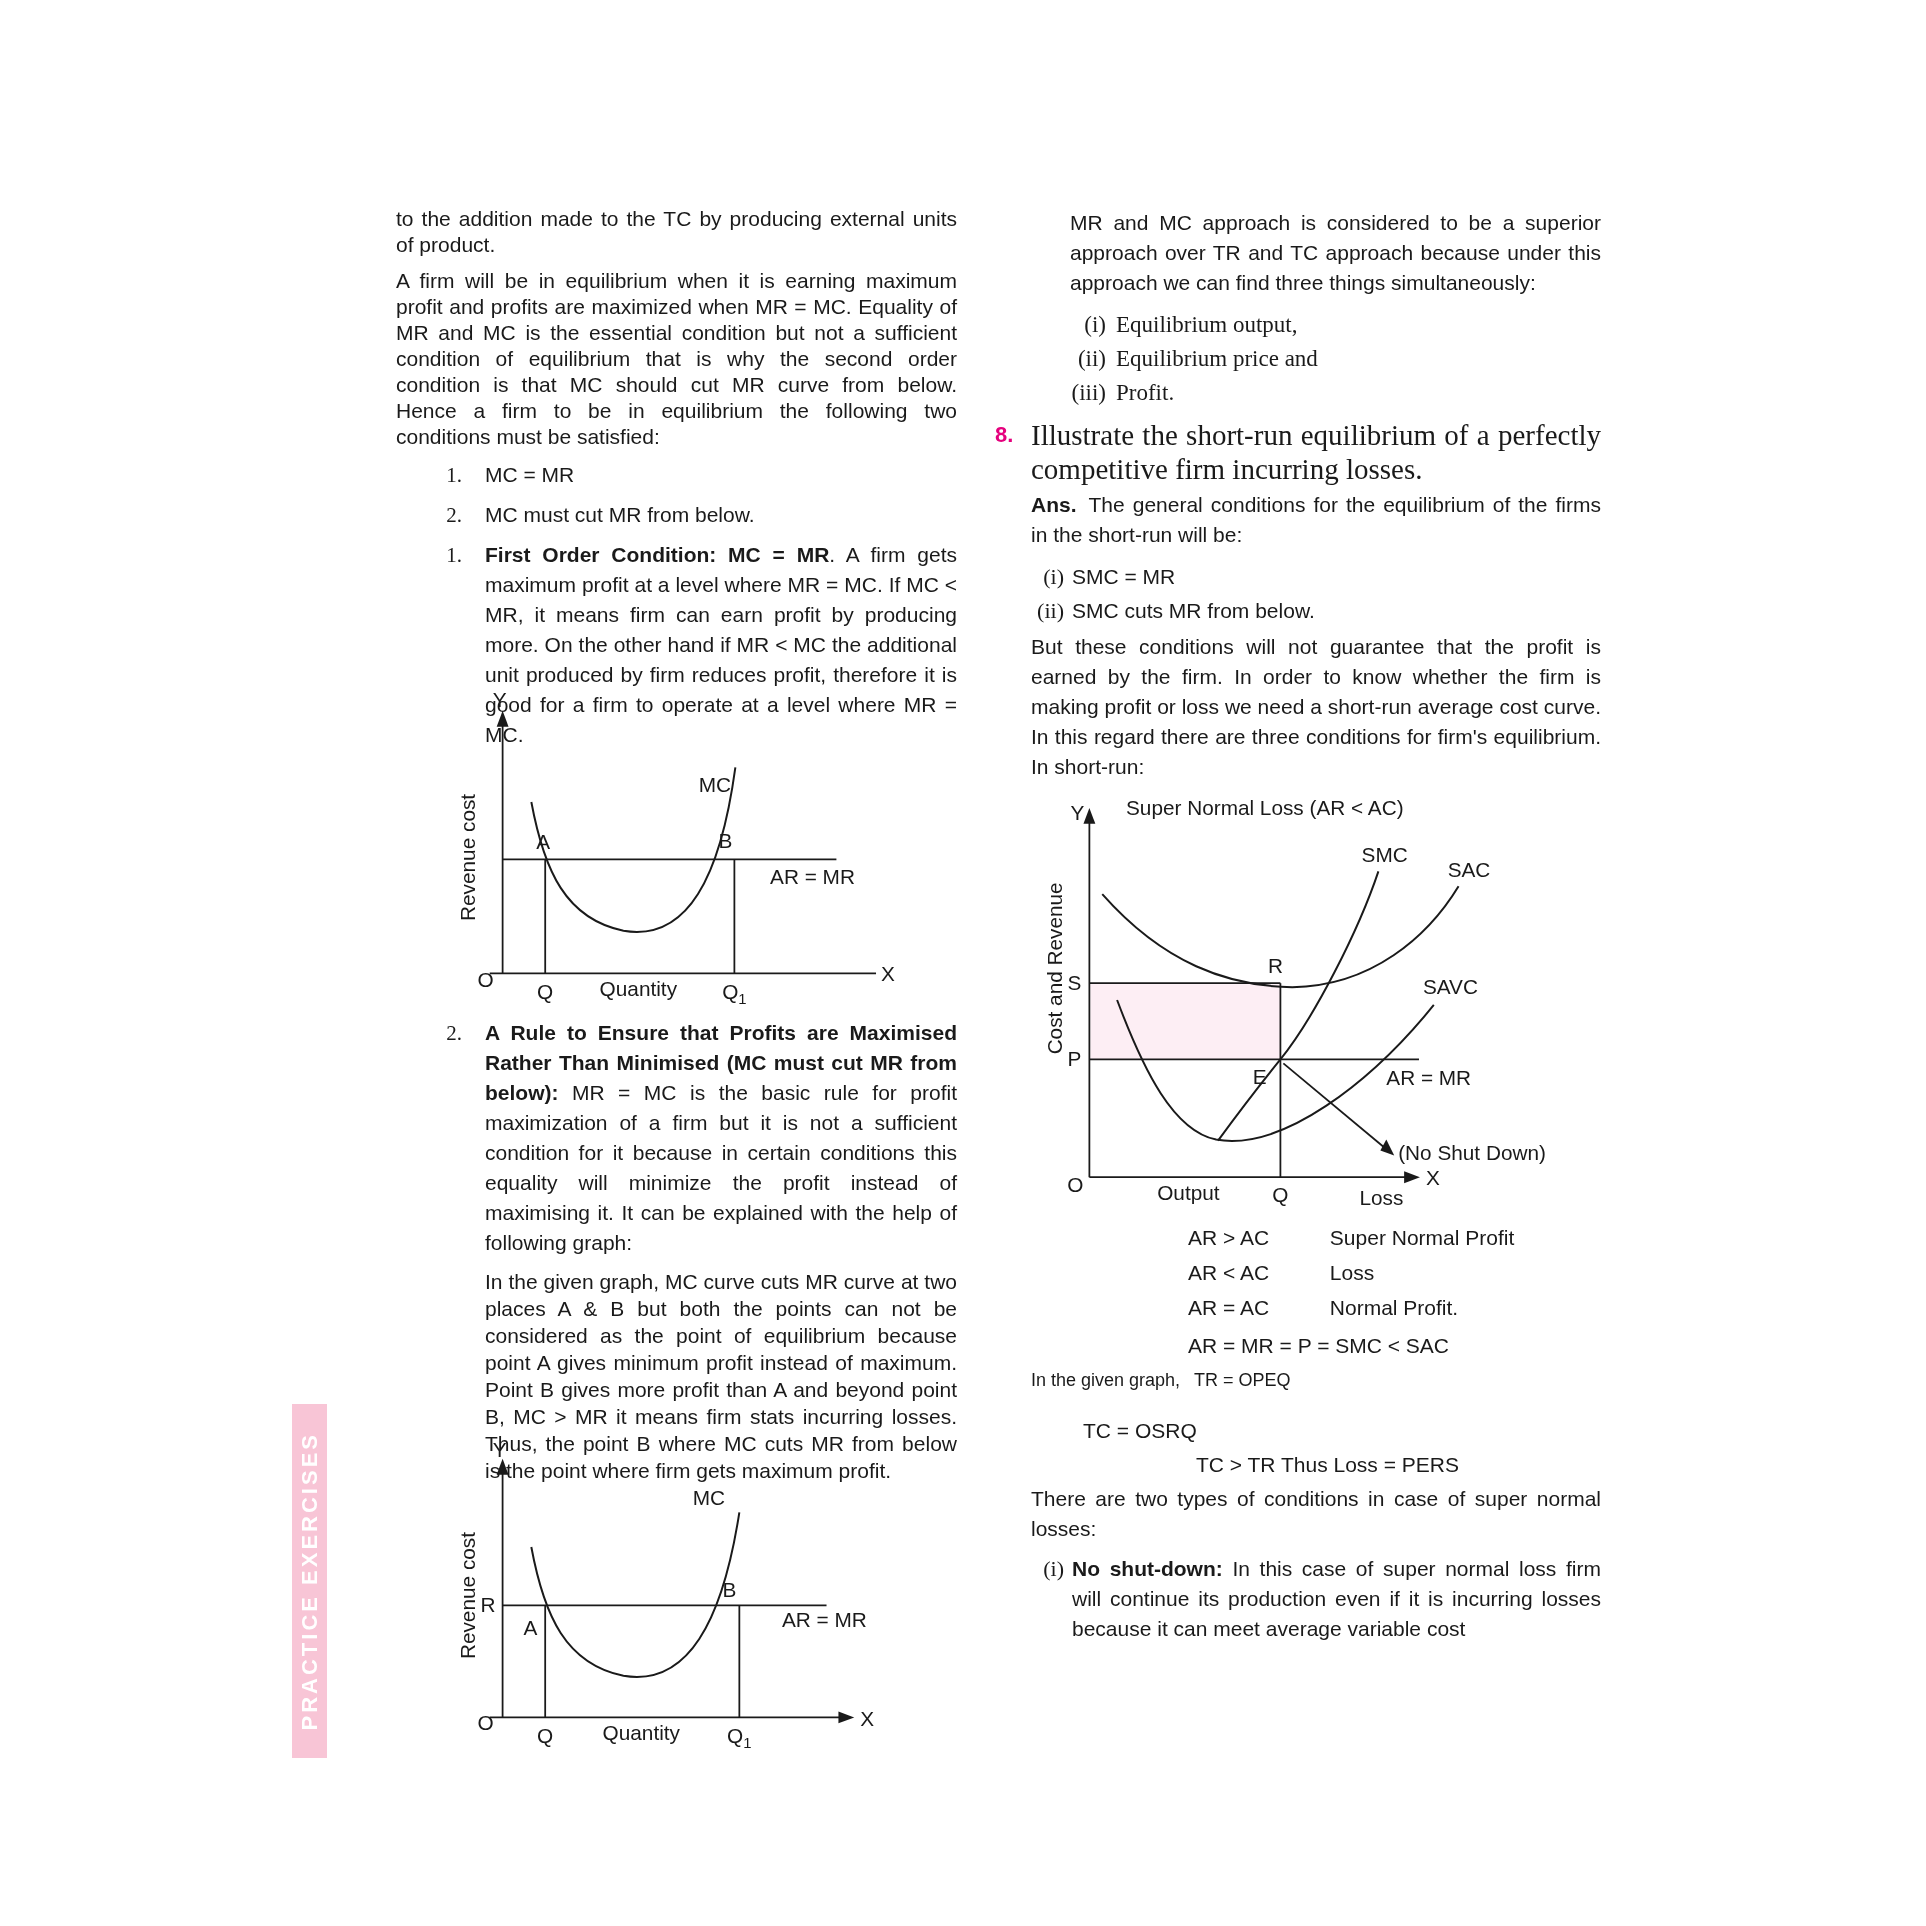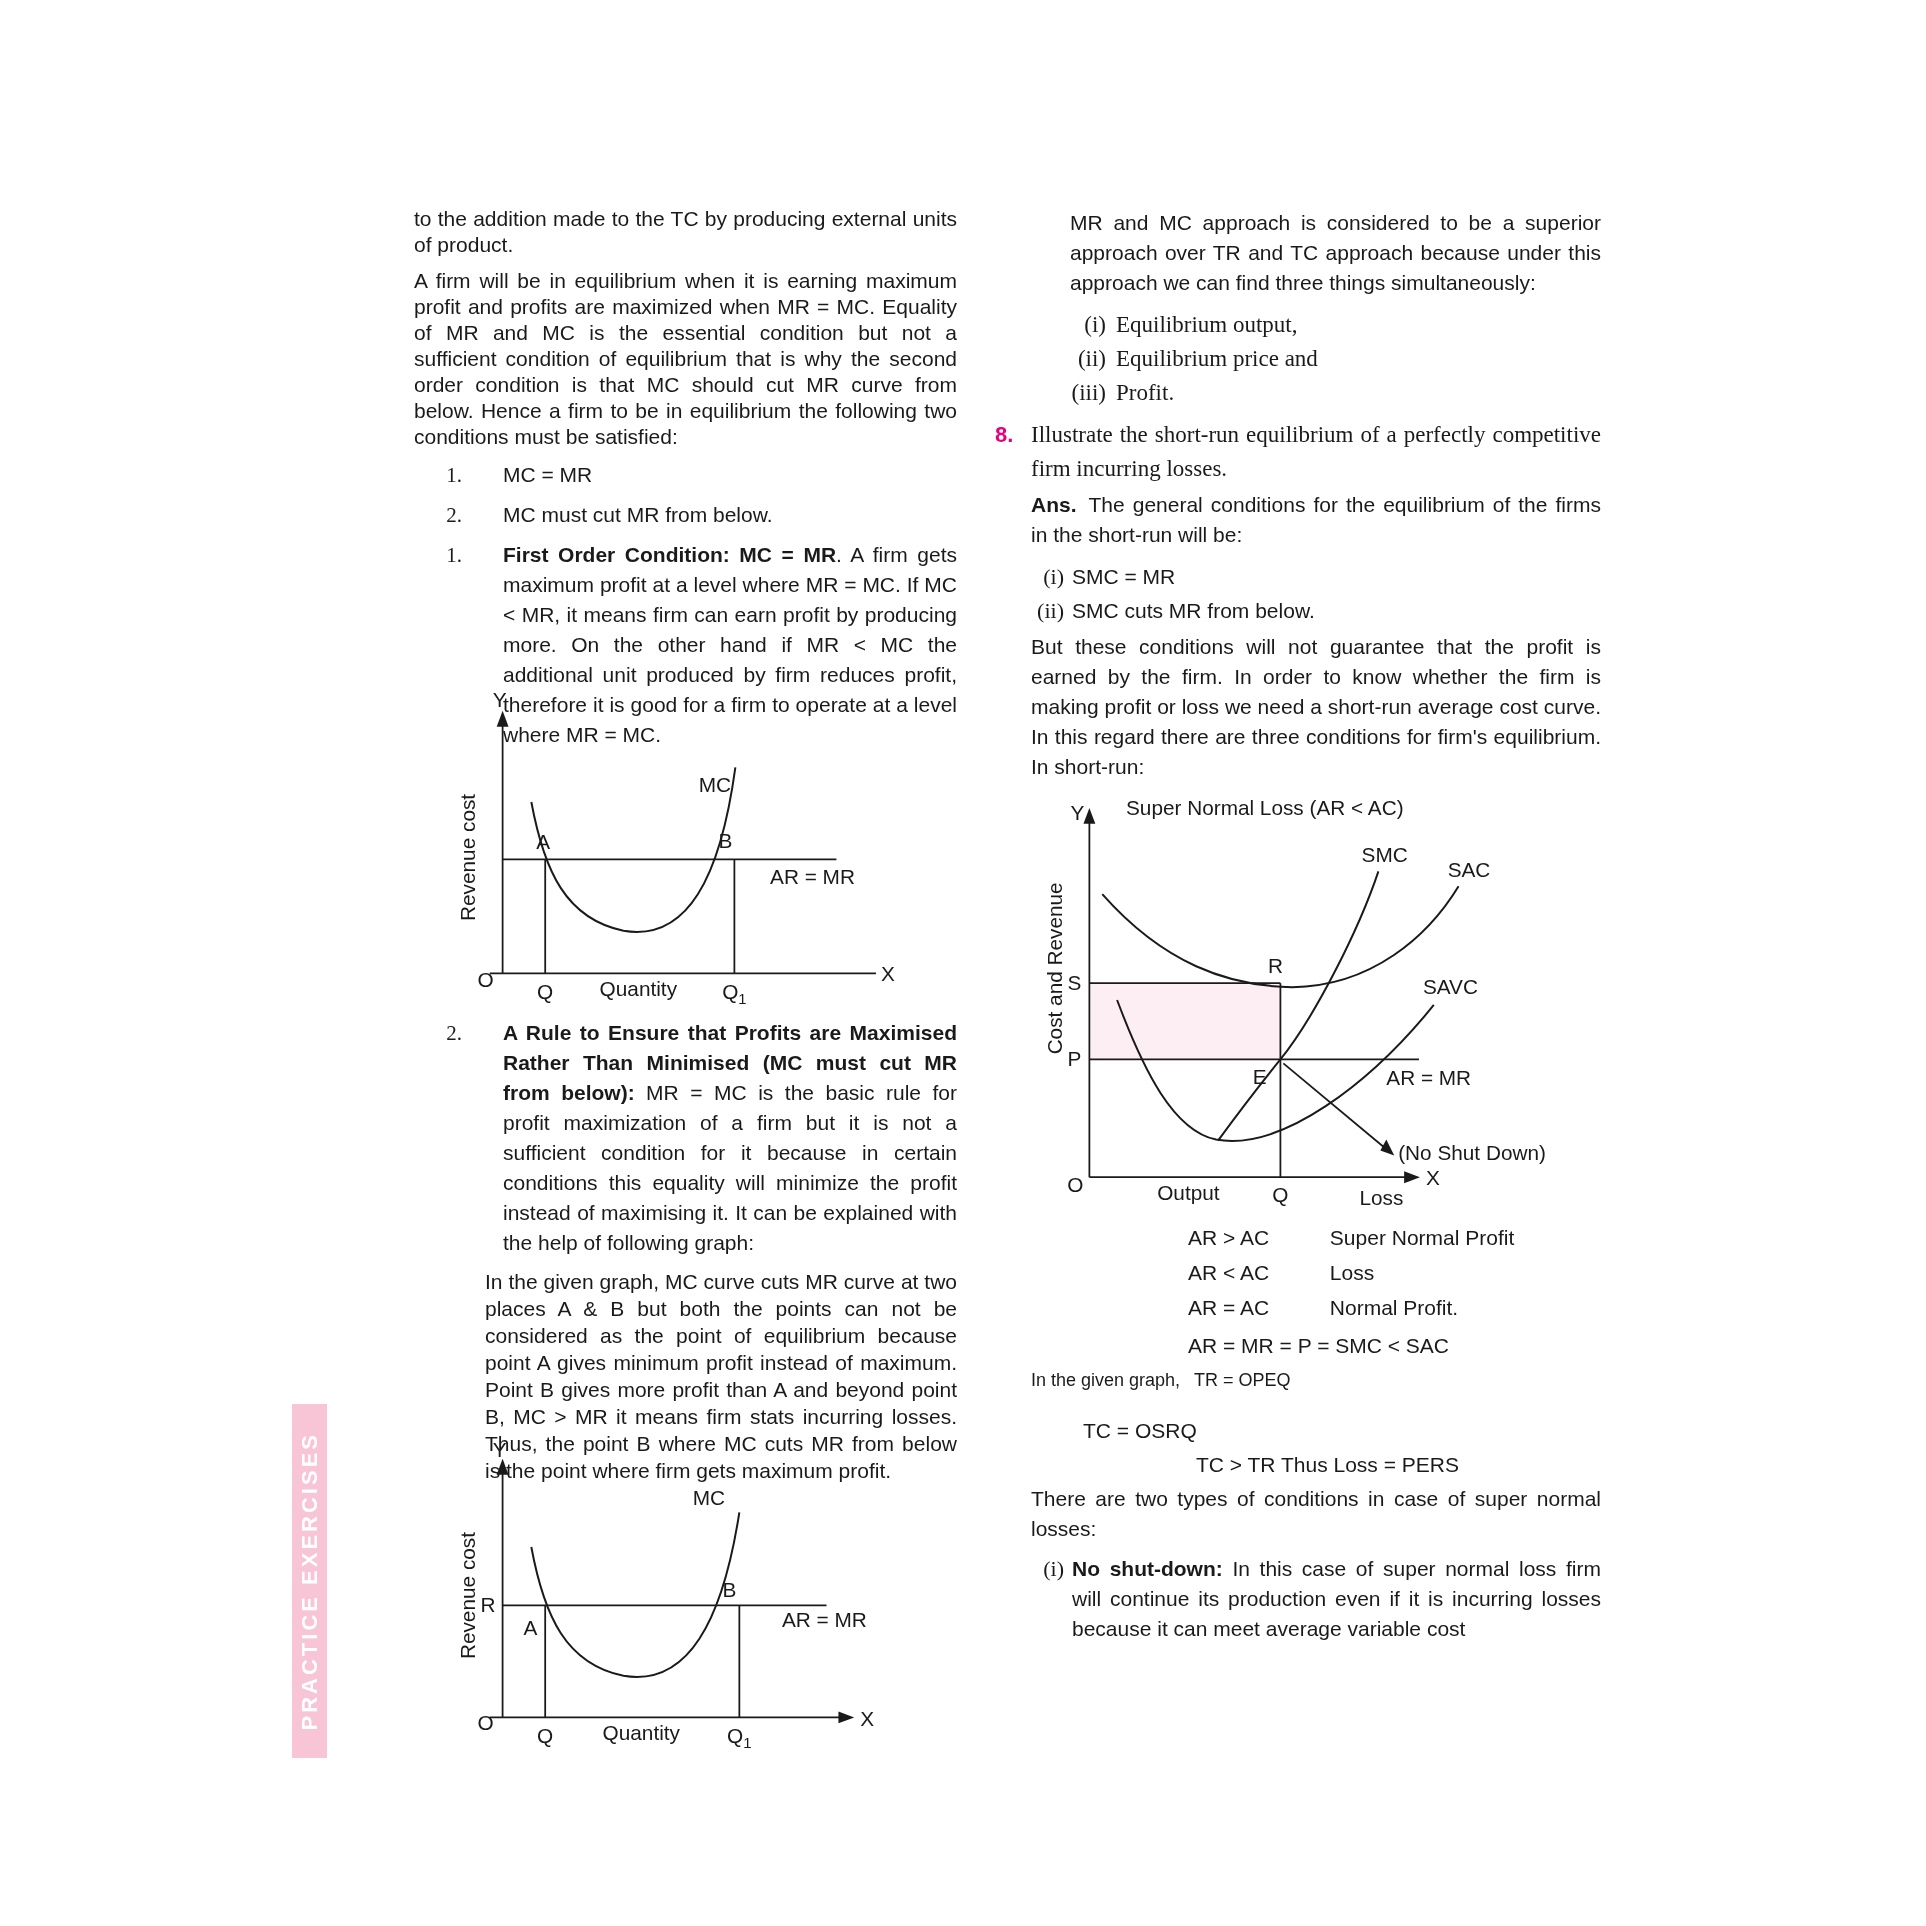--- a/index.html
+++ b/index.html
@@ -11,35 +11,35 @@
   .pgbox-wrap{position:relative;width:48px;height:42px;flex:none;}
   .pgbox{position:absolute;left:0;top:0;width:48px;height:42px;background:#e5007d;color:#fff;
          display:flex;align-items:center;justify-content:center;font-size:25px;font-weight:bold;z-index:2;}
   .pgshadow{position:absolute;left:7px;top:7px;width:46px;height:40px;border:2px solid #f5a8c8;z-index:1;}
   .booktitle{margin-left:22px;padding-top:6px;font-family:"Liberation Serif",serif;font-size:28px;white-space:nowrap;}
   .brand{font-family:"Liberation Sans",sans-serif;font-weight:bold;color:#e5007d;font-size:29px;letter-spacing:0.5px;}
   .bts{font-weight:bold;}
   
   .colL{left:396px;width:561px;}
   .colR{left:995px;width:606px;}
-  p{margin:0 0 10px 18px;}
+  p{margin:0 0 10px 0;}
   .just{text-align:justify;}
   .body-l{font-size:21px;line-height:26px;}
   .body-l2{font-size:21px;line-height:27px;}
   .body-r{font-size:21px;line-height:30px;}
   .li{display:flex;line-height:30px;font-size:21px;}
   .li-num{width:66px;text-align:right;margin-right:23px;flex:none;font-family:"Liberation Serif",serif;}
   .li p{flex:1;}
   .ml36{margin-left:36px;}
   .ml76{margin-left:75px;}
   .rli{display:flex;font-family:"Liberation Serif",serif;font-size:23px;line-height:34px;}
   .rli-num{width:111px;text-align:right;margin-right:10px;flex:none;}
   .q8{display:flex;margin:8px 0 4px 0;}
   .q8-num{width:36px;flex:none;color:#e5007d;font-weight:bold;font-size:22px;line-height:34px;}
-  .q8-text{flex:1;font-family:"Liberation Serif",serif;font-size:23px;line-height:34px;text-align:justify;}
+  .q8-text{flex:1;font-family:"Liberation Serif",serif;font-size:29px;line-height:34px;text-align:justify;}
   .ansb{font-weight:bold;margin-right:12px;}
   .ali{display:flex;font-size:21px;line-height:34px;}
   .ali-num{width:69px;text-align:right;margin-right:8px;flex:none;font-family:"Liberation Serif",serif;font-size:22px;}
   .trow{margin-left:193px;line-height:35px;font-size:21px;}
   .tcond{display:inline-block;width:136px;}
   .eqc{margin-left:193px;line-height:30px;font-size:21px;margin-bottom:4px;}
   .introw{margin-left:36px;line-height:30px;font-size:18px;margin-bottom:21px;}
   .intro-label{display:inline-block;width:163px;}
   .eq2{margin-left:88px;}
   .eq3{margin-left:201px;}

